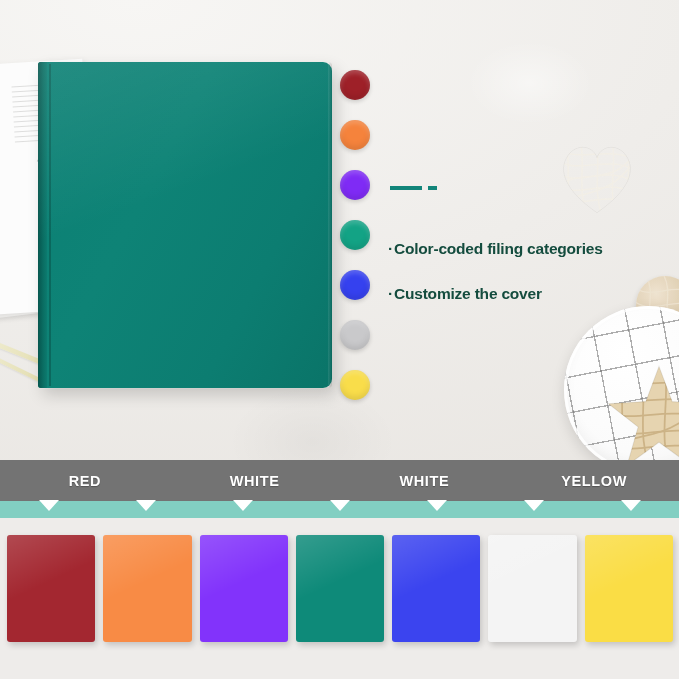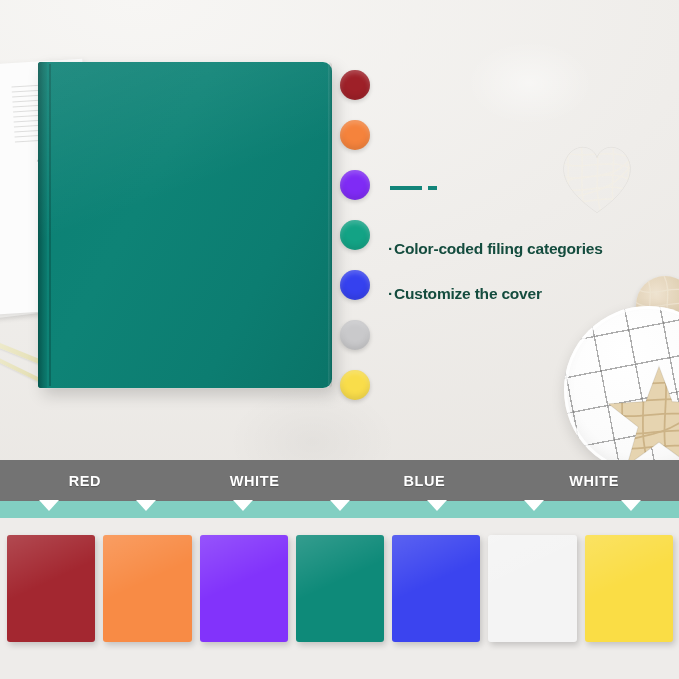--- a/index.html
+++ b/index.html
@@ -237,22 +237,22 @@
     </div>
     <div class="bullet">
       <span class="bd">·</span><span>Customize the cover</span>
     </div>
   </div>
 
   <div class="labelbar">
     <div class="row">
       <div class="cell">RED</div>
       <div class="cell">WHITE</div>
-      <div class="cell">BLUE</div>
       <div class="cell">WHITE</div>
+      <div class="cell">YELLOW</div>
     </div>
   </div>
 
   <div class="mintbar">
     <div class="row">
       <div class="cell">
           <span class="tri"></span>
         </div>
       <div class="cell">
           <span class="tri"></span>

